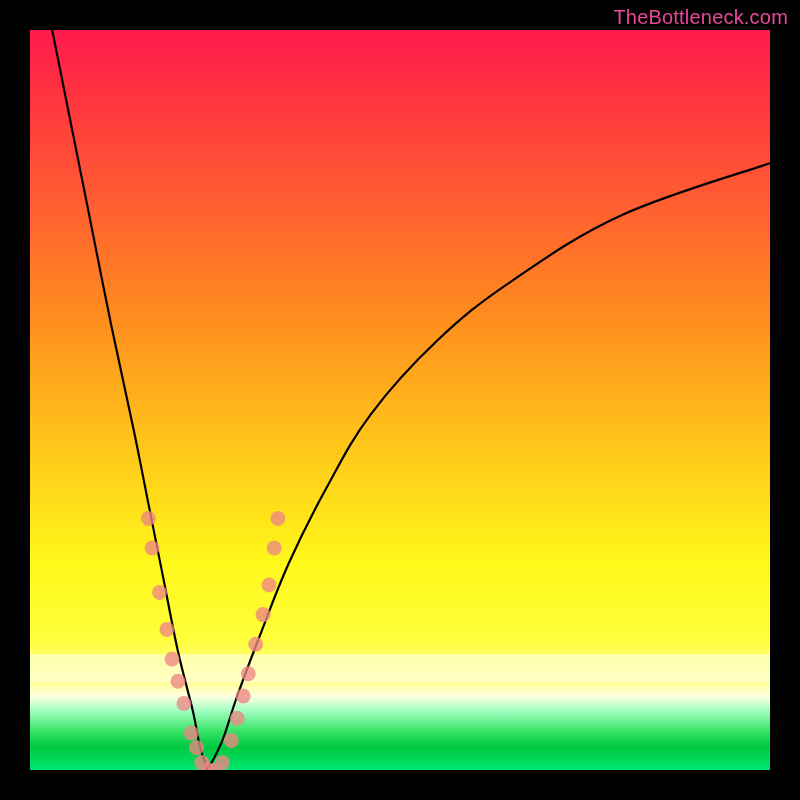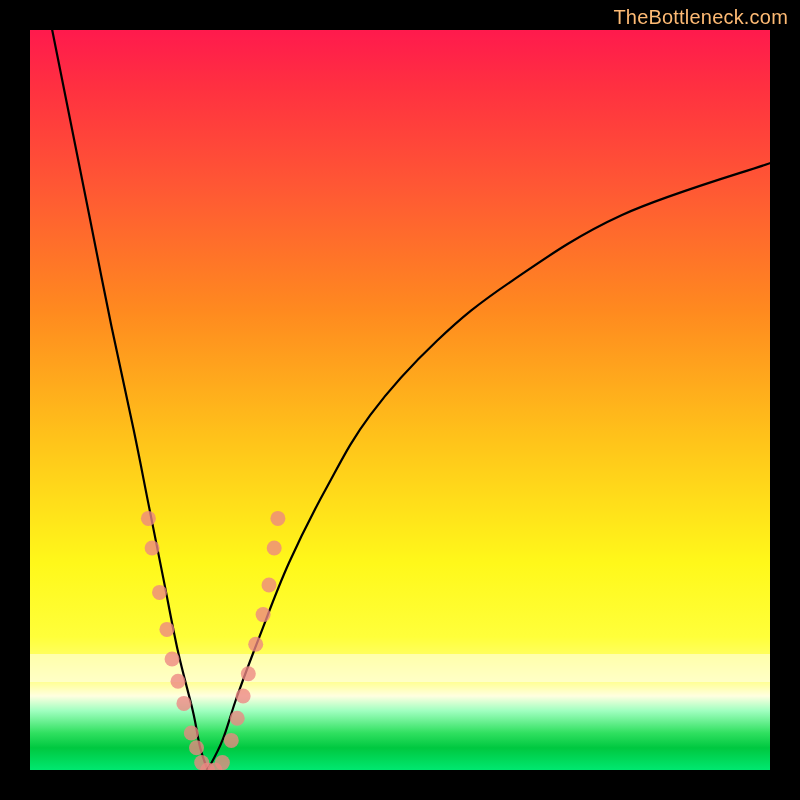--- a/index.html
+++ b/index.html
@@ -50,21 +50,21 @@
     top: 624px;
     height: 28px;
     background: #ffffe0;
     opacity: 0.55;
     mix-blend-mode: screen;
   }
   .watermark {
     position: absolute;
     top: 6px;
     right: 12px;
-    color: #fdba74;
+    color: #ec4899;
     font-size: 20px;
     font-weight: 500;
     letter-spacing: 0.2px;
     margin-left: 37px;
   }
   svg.curve {
     position: absolute;
     left: 0; top: 0;
     width: 740px; height: 740px;
     overflow: visible;

